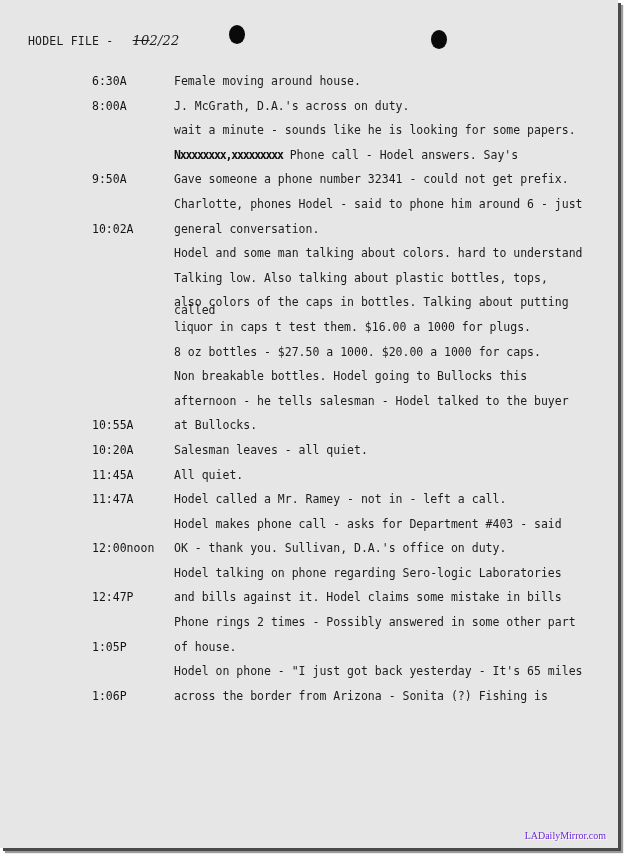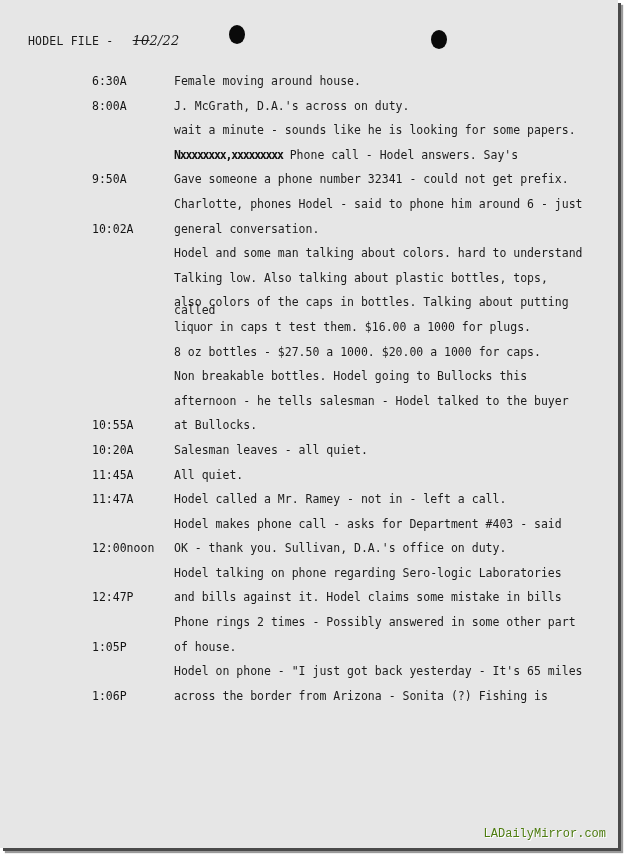--- a/index.html
+++ b/index.html
@@ -94,23 +94,23 @@
       line-height: 12px;
     }
     .overtype .below {
       font-weight: normal;
       letter-spacing: -0.5px;
     }
     .watermark {
       position: absolute;
       right: 12px;
       bottom: 7px;
-      font-family: Liberation Mono, monospace;
-      font-size: 12px;
-      color: #4d7c0f;
+      font-family: Liberation Serif, serif;
+      font-size: 10px;
+      color: #6d28d9;
       text-shadow: 1px 1px 0 #ffffff;
     }
   </style>
 </head>
 <body>
 
 <div class="page">
 
   <div class="header">
     <span>HODEL FILE -</span>

